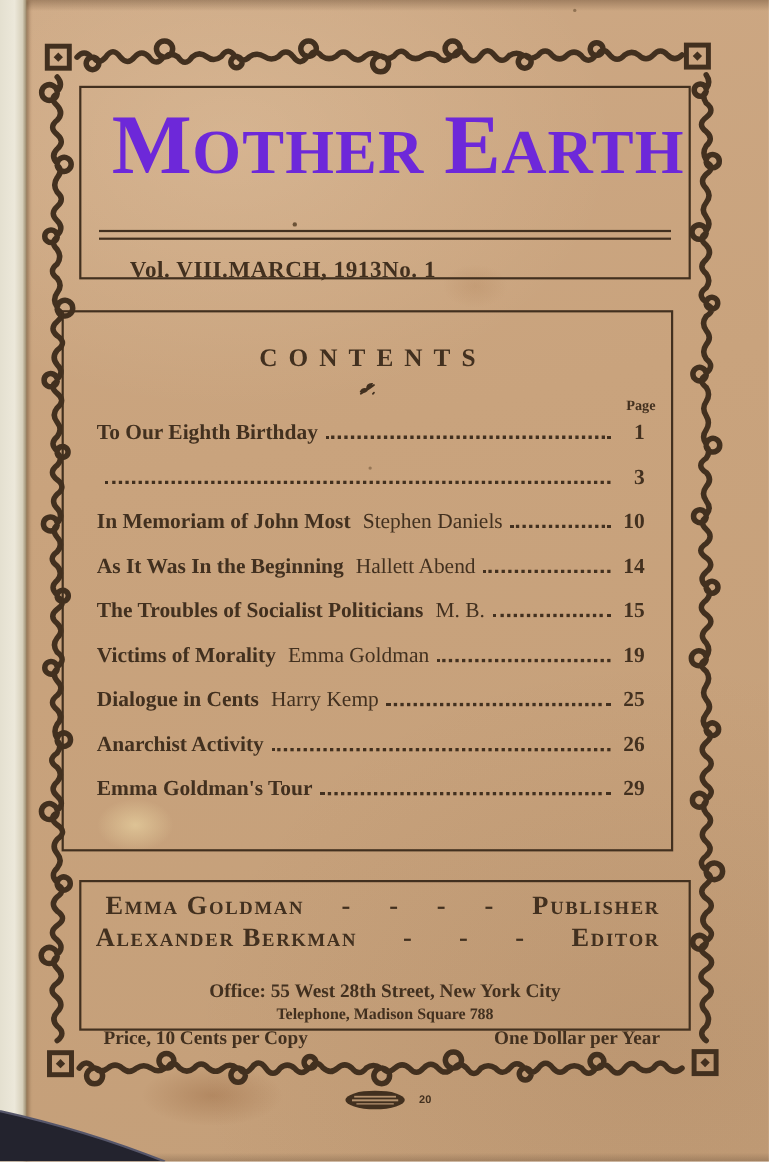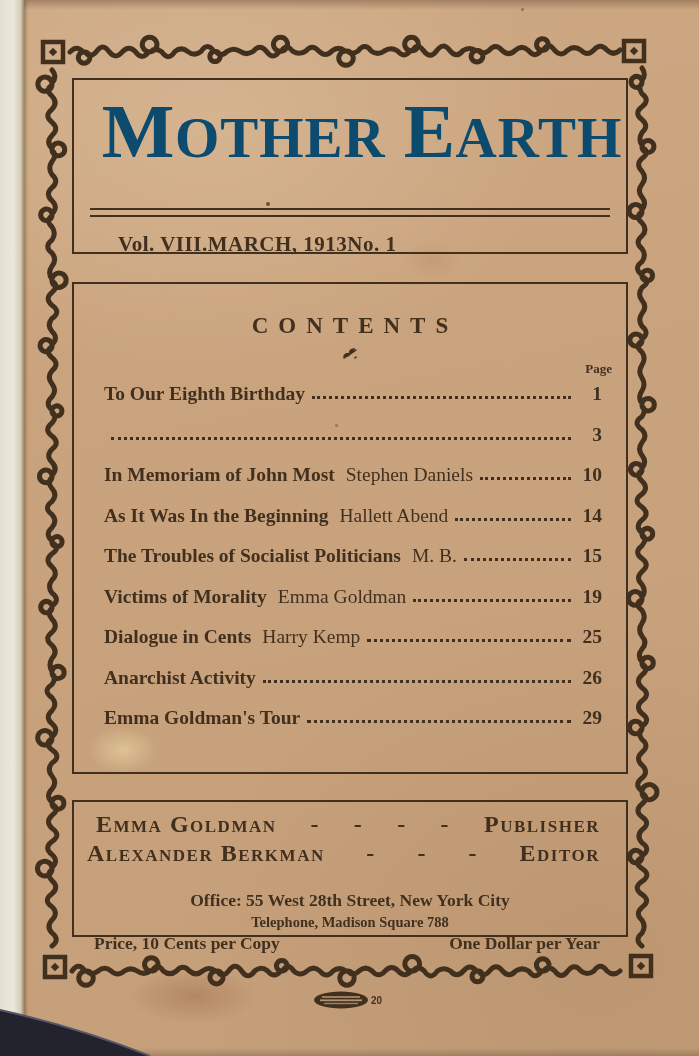--- a/index.html
+++ b/index.html
@@ -32,30 +32,30 @@
   .speck-1{left:266px;top:202px;width:4px;height:4px;}
   .speck-2{left:521px;top:8px;width:3px;height:3px;opacity:.6;}
   .speck-3{left:335px;top:424px;width:3px;height:3px;opacity:.55;}
   
   #border-svg{position:absolute;inset:0;z-index:1;pointer-events:none;}
   
   .rule-box{position:absolute;border:2.5px solid #42301f;box-sizing:border-box;z-index:2;}
   
   .masthead-box{left:72px;top:78px;width:556px;height:176px;text-align:center;}
   .magazine-title{margin-top:11px;white-space:nowrap;line-height:80px;
-    font-weight:bold;color:#0c4a6e;letter-spacing:.5px;padding-left:24px;}
+    font-weight:bold;color:#6d28d9;letter-spacing:.5px;padding-left:24px;}
   .ti{font-size:77px;}
   .tr{font-size:57px;letter-spacing:1px;}
   .tword-gap{display:inline-block;width:18px;}
   .double-rule{height:5px;border-top:2.5px solid #42301f;border-bottom:2.5px solid #42301f;
     margin:16px 16px 0 16px;}
   .issue-line{display:flex;justify-content:flex-start;align-items:baseline;
     padding:0 44px;margin-top:15px;font-size:21px;font-weight:bold;letter-spacing:.5px;}
   
-  .contents-box{left:72px;top:282px;width:556px;height:492px;}
+  .contents-box{left:56px;top:282px;width:556px;height:492px;}
   .contents-heading{text-align:center;margin-top:29px;font-size:23px;font-weight:bold;
     letter-spacing:10px;text-indent:10px;}
   .fleuron-row{text-align:center;margin-top:8px;height:14px;}
   .page-col-label{text-align:right;padding-right:14px;font-size:13px;font-weight:bold;
     margin-top:0px;}
   .toc-list{display:flex;flex-direction:column;gap:20.5px;margin-top:7px;
     padding:0 24px 0 30px;}
   .toc-row{display:flex;align-items:baseline;font-size:19.5px;line-height:20px;}
   .toc-title{font-weight:bold;white-space:nowrap;}
   .toc-author{font-weight:normal;white-space:nowrap;margin-left:11px;}
@@ -71,21 +71,21 @@
     letter-spacing:1.5px;}
   .imprint-line + .imprint-line{margin-top:2px;padding-left:13px;}
   .dash-spread{flex:1;display:flex;justify-content:space-evenly;font-variant:normal;}
   .dash{font-weight:bold;}
   .office-line{text-align:center;font-weight:bold;font-size:17.5px;margin-top:23px;}
   .telephone-line{text-align:center;font-weight:bold;font-size:14.5px;margin-top:3px;}
   .price-line{display:flex;justify-content:space-between;align-items:baseline;
     padding:0 26px 4px 20px;font-weight:bold;font-size:17.5px;margin-top:2px;}
   
   .union-label{position:absolute;left:312px;top:990px;display:flex;align-items:center;
-    gap:1px;z-index:2;}
+    gap:11px;z-index:2;}
   .union-number{font-size:10px;font-weight:bold;color:#42301f;
     font-family:"Liberation Sans",sans-serif;}
 </style>
 </head>
 <body>
 
 <div class="top-edge-shadow"></div>
 <div class="bottom-edge-shadow"></div>
 <div class="stain stain-a"></div>
 <div class="stain stain-b"></div>

